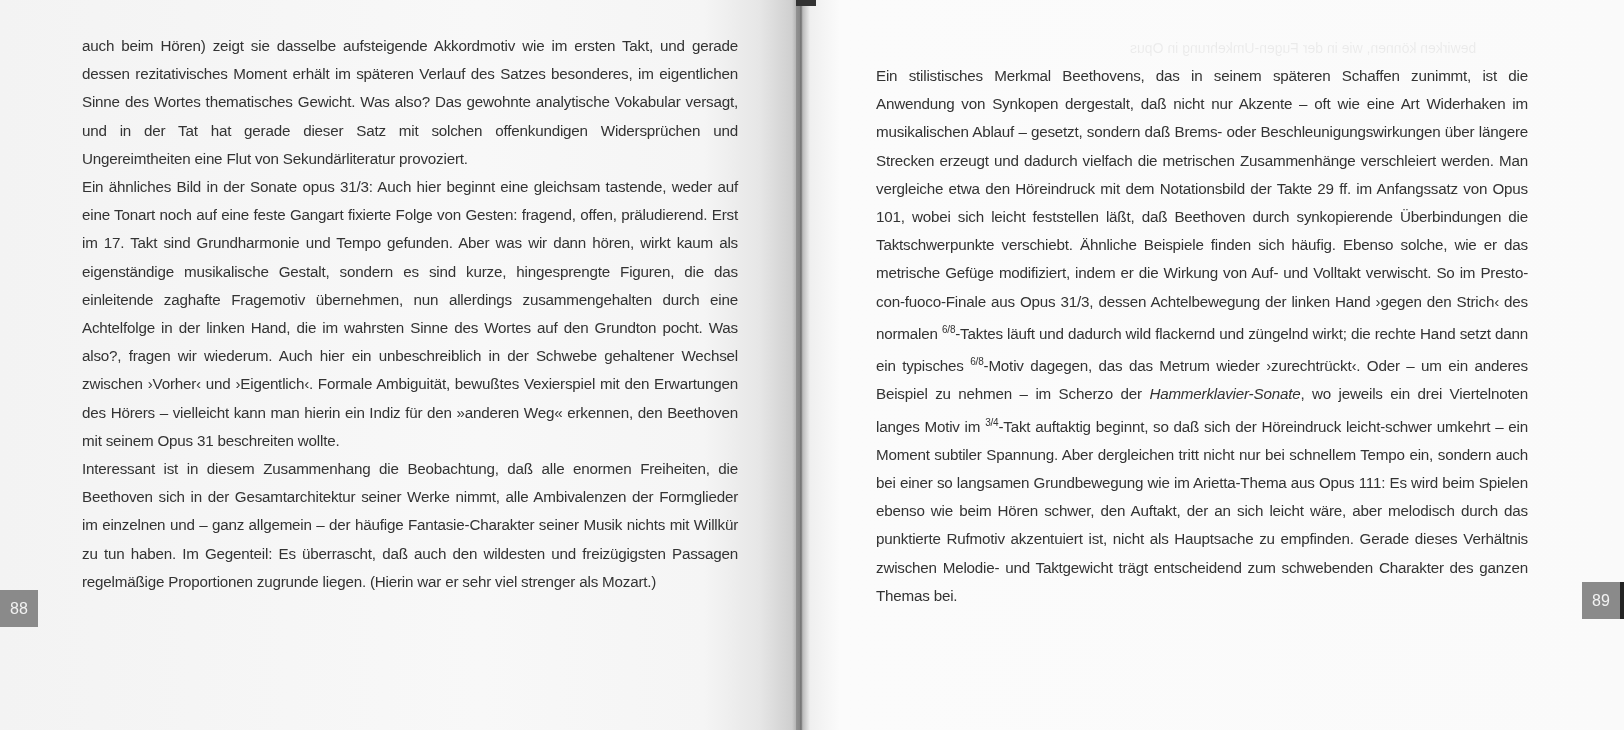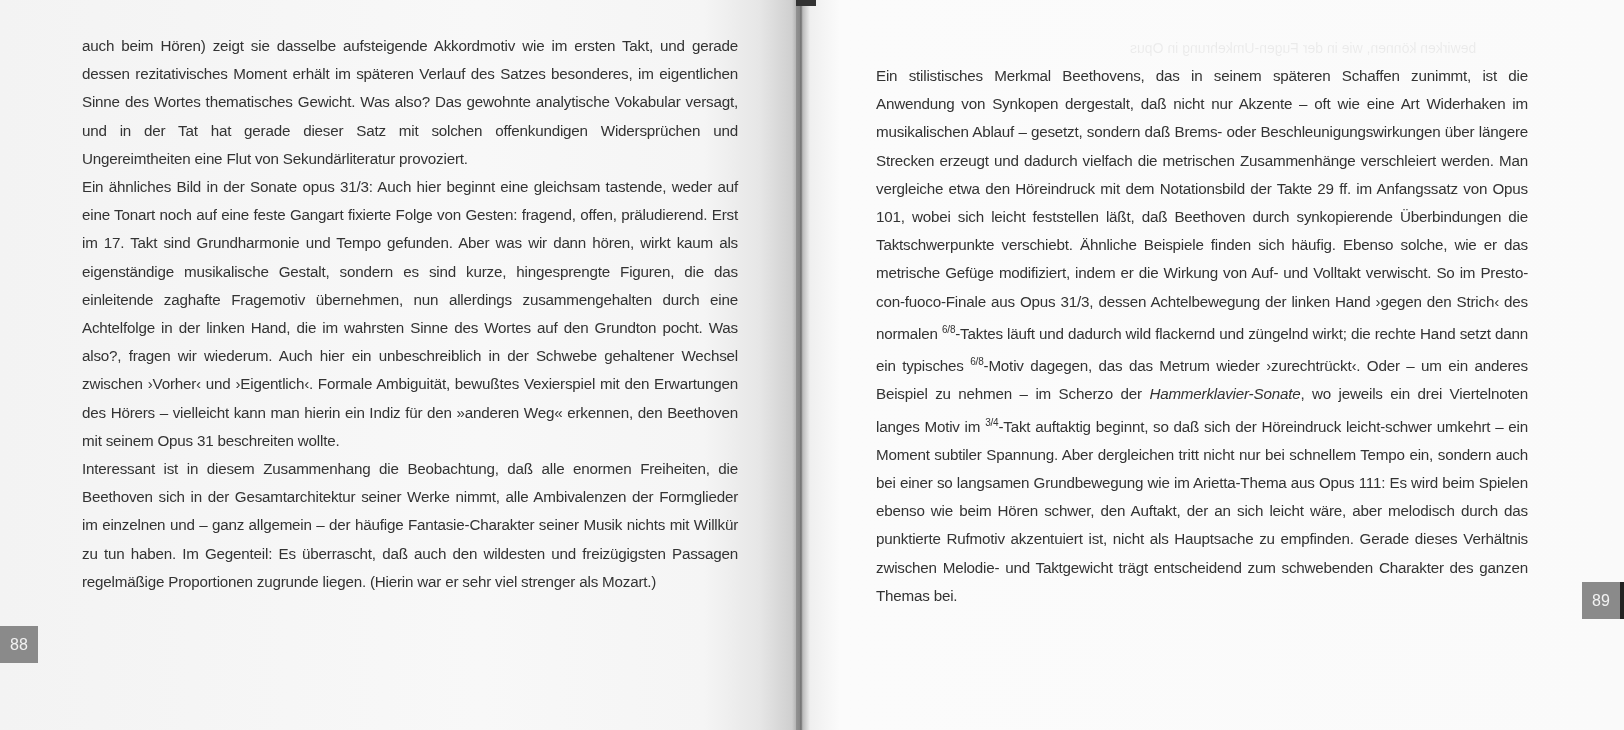--- a/index.html
+++ b/index.html
@@ -48,21 +48,21 @@
     font-family:"Liberation Sans Narrow","Liberation Sans", sans-serif;
     font-size:14px; white-space:nowrap;
     transform:scaleX(-1);
   }
   .page-num {
     position:absolute; width:38px; height:37px;
     background:#8a8a8a; color:#f2f2f2;
     font-family:"Liberation Sans", sans-serif; font-size:16px;
     display:flex; align-items:center; justify-content:center;
   }
-  .pn-left { left:0; top:590px;margin-top:36px; }
+  .pn-left { left:0; top:590px; }
   .pn-right { left:1582px; top:582px; }
   .pn-right-edge { position:absolute; left:1620px; top:582px; width:4px; height:37px; background:#222; }
   .frac { font-size:10px; vertical-align:super;margin-top:28px; }
   em { font-style:italic; }
 </style>
 </head>
 <body>
 
 <div class="spread">
 

